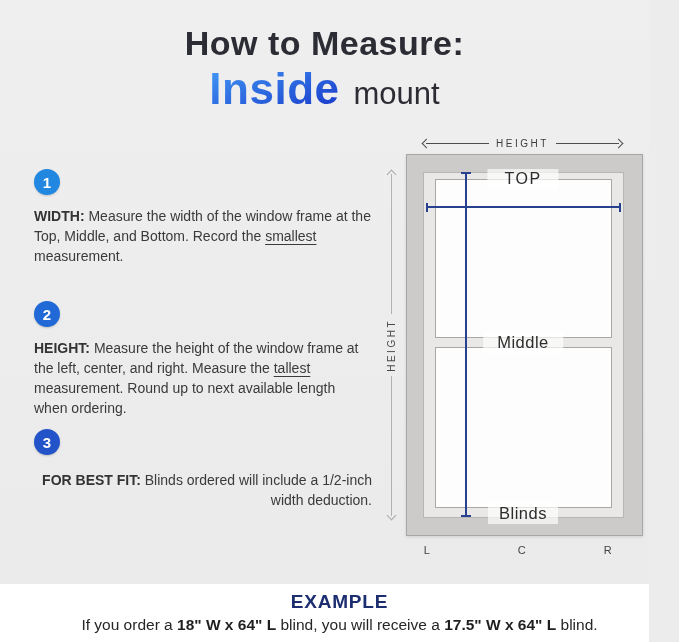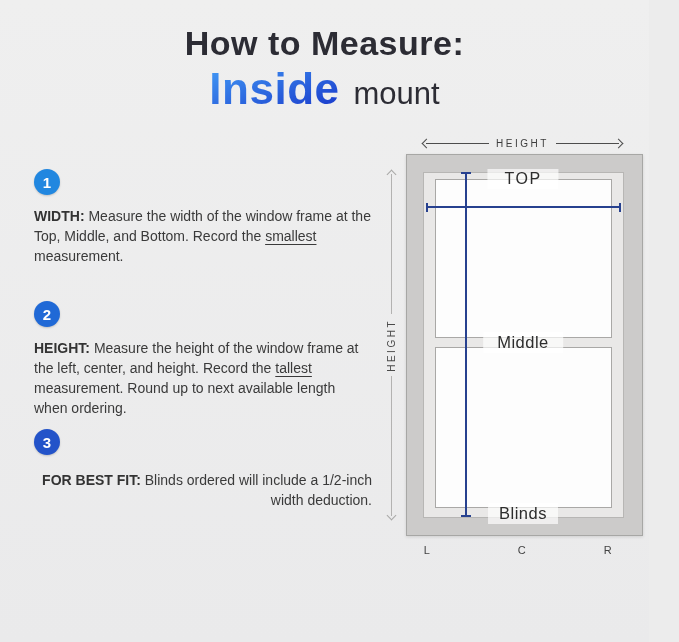--- a/index.html
+++ b/index.html
@@ -101,21 +101,21 @@
     <div class="badge" style="background: rgb(33, 135, 224);">
       <span>1</span>
     </div>
     <p><span class="lead">WIDTH:</span><span> Measure the width of the window frame at the Top, Middle, and Bottom. Record the </span><span class="uword">smallest</span><span> measurement.</span></p>
   </div>
 
   <div class="step step-2">
     <div class="badge" style="background: rgb(32, 105, 214);">
       <span>2</span>
     </div>
-    <p><span class="lead">HEIGHT:</span><span> Measure the height of the window frame at the left, center, and height. Record the </span><span class="uword">tallest</span><span> measurement. Round up to next available length when ordering.</span></p>
+    <p><span class="lead">HEIGHT:</span><span> Measure the height of the window frame at the left, center, and right. Measure the </span><span class="uword">tallest</span><span> measurement. Round up to next available length when ordering.</span></p>
   </div>
 
   <div class="step step-3">
     <div class="badge" style="background: rgb(35, 83, 201);">
       <span>3</span>
     </div>
     <p><span class="lead">FOR BEST FIT:</span><span> Blinds ordered will include a 1/2-inch width deduction.</span><span class="uword"></span><span></span></p>
   </div>
 
   <div class="width-arrow">
@@ -145,14 +145,18 @@
   <div class="measure-h" style="background: rgb(39, 65, 143);"></div>
 
   <span class="win-label label-top">TOP</span>
   <span class="win-label label-middle">Middle</span>
   <span class="win-label label-bottom">Blinds</span>
 
   <span class="lcr-label lcr-l">L</span>
   <span class="lcr-label lcr-c">C</span>
   <span class="lcr-label lcr-r">R</span>
 
+  <div class="footer">
+    <div class="example-heading" style="color: rgb(28, 45, 112);">EXAMPLE</div>
+    <div class="example-text"><span>If you order a </span><b>18" W x 64" L</b><span> blind, you will receive a </span><b>17.5" W x 64" L</b><span> blind.</span></div>
+  </div>
 
 </div>
 
 </body></html>

